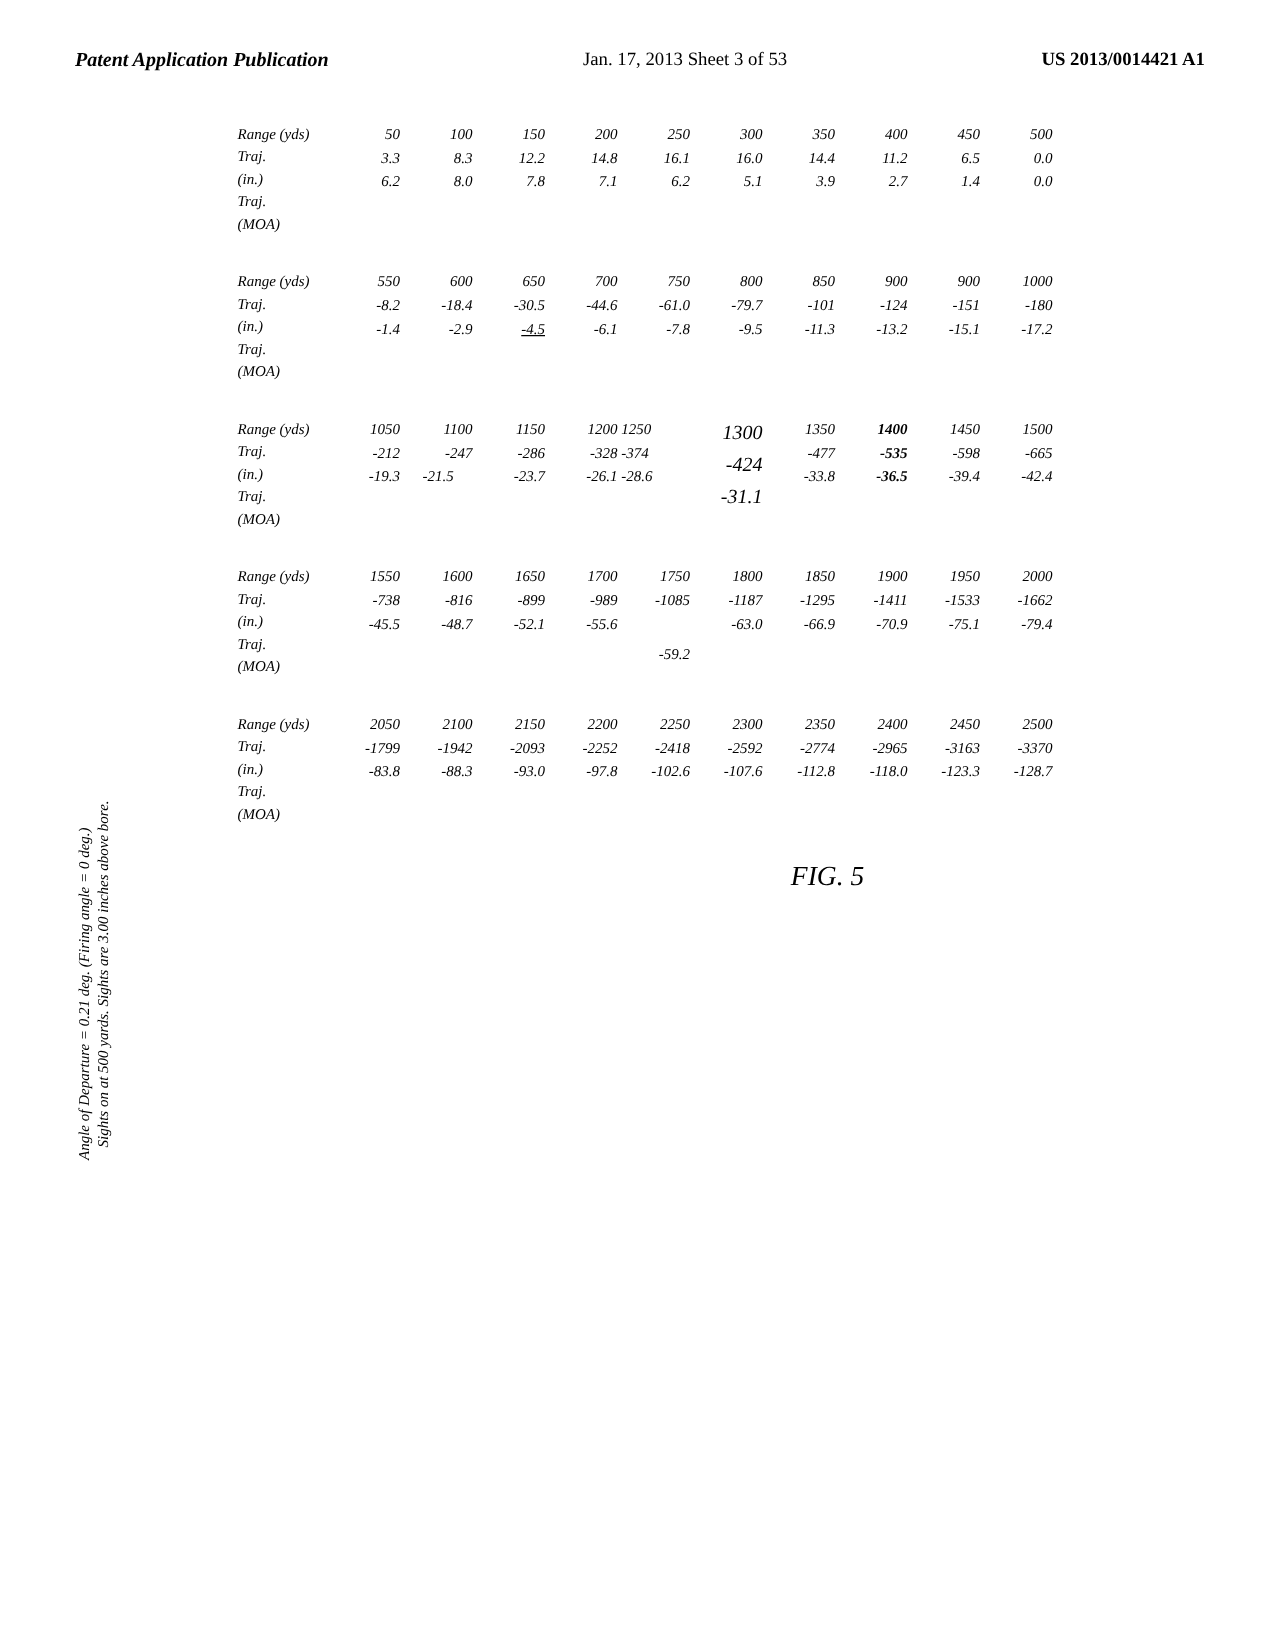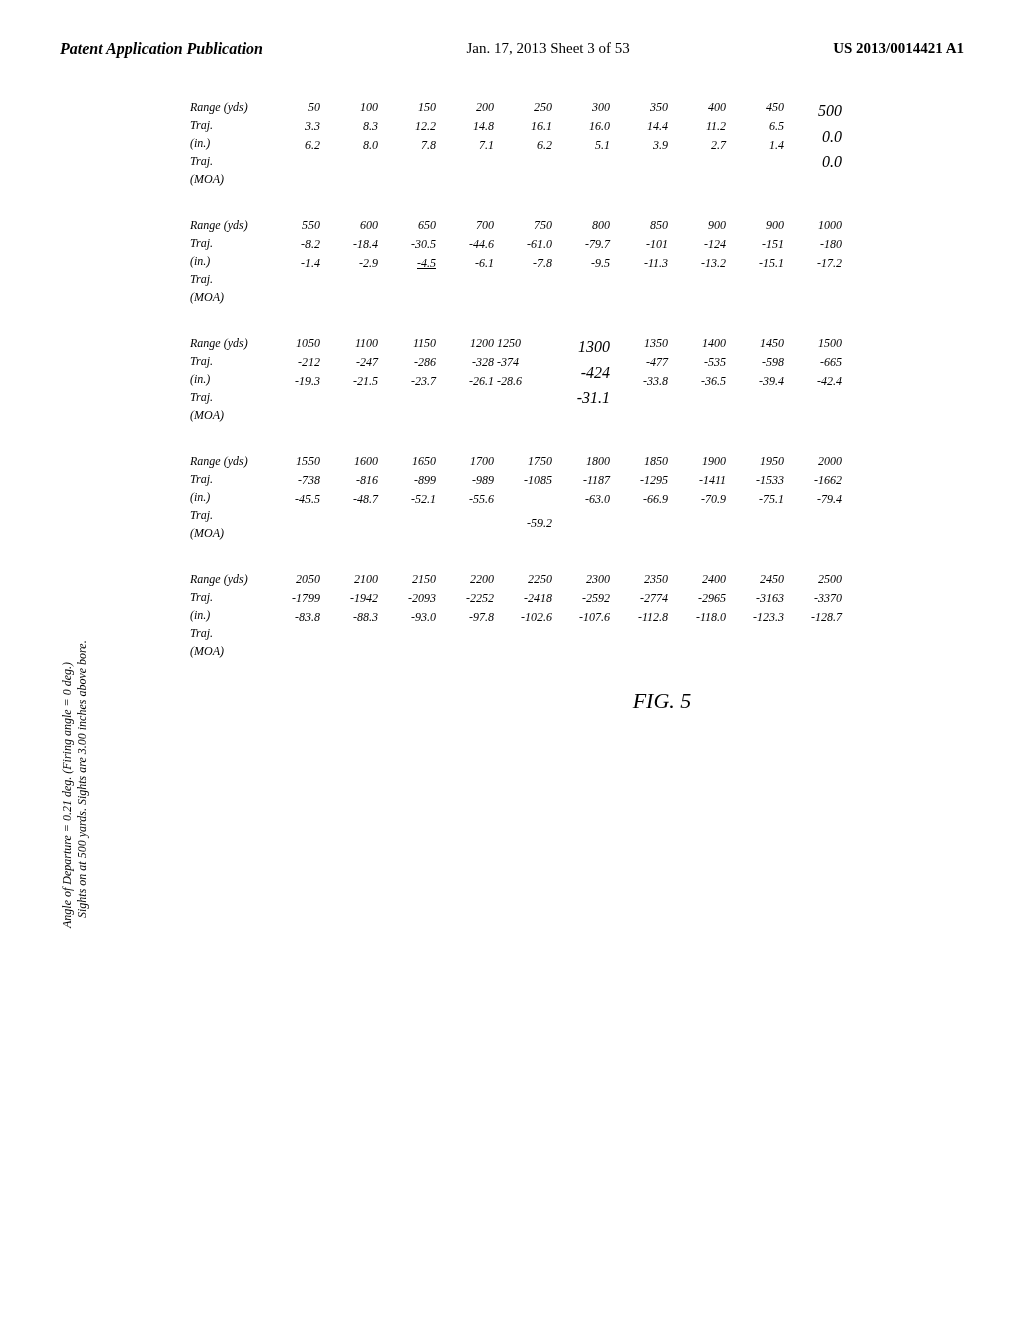--- a/index.html
+++ b/index.html
@@ -104,21 +104,21 @@
           <div style="min-width: 58px; text-align: right; font-style: italic; font-size: 12px; line-height: 1.6; padding-right: 3px;">
             <span style="display: block;">400</span>
             <span style="display: block;">11.2</span>
             <span style="display: block;">2.7</span>
           </div>
           <div style="min-width: 58px; text-align: right; font-style: italic; font-size: 12px; line-height: 1.6; padding-right: 3px;">
             <span style="display: block;">450</span>
             <span style="display: block;">6.5</span>
             <span style="display: block;">1.4</span>
           </div>
-          <div style="min-width: 58px; text-align: right; font-style: italic; font-size: 16px; line-height: 1.6; padding-right: 3px;">
+          <div style="min-width: 58px; text-align: right; font-style: italic; font-size: 12px; line-height: 1.6; padding-right: 3px;">
             <span style="display: block;">500</span>
             <span style="display: block;">0.0</span>
             <span style="display: block;">0.0</span>
           </div>
         </div>
       </div>
       <div style="display: flex; align-items: flex-start; margin-bottom: 28px;">
         <div style="font-style: italic; font-size: 12px; line-height: 1.5; min-width: 75px; text-align: left; padding-top: 0px; white-space: nowrap;">Range <i>(yds)</i><br>Traj.<br><i>(in.)</i><br>Traj.<br><i>(MOA)</i></div>
         <div style="display: flex; gap: 0px;">
           <div style="min-width: 58px; text-align: right; font-style: italic; font-size: 12px; line-height: 1.6; padding-right: 3px;">
@@ -177,21 +177,21 @@
         <div style="font-style: italic; font-size: 12px; line-height: 1.5; min-width: 75px; text-align: left; padding-top: 0px; white-space: nowrap;">Range <i>(yds)</i><br>Traj.<br><i>(in.)</i><br>Traj.<br><i>(MOA)</i></div>
         <div style="display: flex; gap: 0px;">
           <div style="min-width: 58px; text-align: right; font-style: italic; font-size: 12px; line-height: 1.6; padding-right: 3px;">
             <span style="display: block;">1050</span>
             <span style="display: block;">-212</span>
             <span style="display: block;">-19.3</span>
           </div>
           <div style="min-width: 58px; text-align: right; font-style: italic; font-size: 12px; line-height: 1.6; padding-right: 3px;">
             <span style="display: block;">1100</span>
             <span style="display: block;">-247</span>
-            <span style="display: block;">-21.5</span>
+            <span style="display: block; text-align: center;">-21.5</span>
           </div>
           <div style="min-width: 58px; text-align: right; font-style: italic; font-size: 12px; line-height: 1.6; padding-right: 3px;">
             <span style="display: block;">1150</span>
             <span style="display: block;">-286</span>
             <span style="display: block;">-23.7</span>
           </div>
           <div style="min-width: 58px; text-align: right; font-style: italic; font-size: 12px; line-height: 1.6; padding-right: 3px;">
             <span style="display: block;">1200</span>
             <span style="display: block;">-328</span>
             <span style="display: block;">-26.1</span>
@@ -204,21 +204,21 @@
           <div style="min-width: 58px; text-align: right; font-style: italic; font-size: 16px; line-height: 1.6; padding-right: 3px;">
             <span style="display: block;">1300</span>
             <span style="display: block;">-424</span>
             <span style="display: block;">-31.1</span>
           </div>
           <div style="min-width: 58px; text-align: right; font-style: italic; font-size: 12px; line-height: 1.6; padding-right: 3px;">
             <span style="display: block;">1350</span>
             <span style="display: block;">-477</span>
             <span style="display: block;">-33.8</span>
           </div>
-          <div style="min-width: 58px; text-align: right; font-style: italic; font-size: 12px; line-height: 1.6; padding-right: 3px;">
+          <div style="min-width: 58px; text-align: right; font-style: italic; font-size: 12px; line-height: 1.6; padding-right: 3px; font-weight: bold;">
             <span style="display: block;">1400</span>
             <span style="display: block;">-535</span>
             <span style="display: block;">-36.5</span>
           </div>
           <div style="min-width: 58px; text-align: right; font-style: italic; font-size: 12px; line-height: 1.6; padding-right: 3px;">
             <span style="display: block;">1450</span>
             <span style="display: block;">-598</span>
             <span style="display: block;">-39.4</span>
           </div>
           <div style="min-width: 58px; text-align: right; font-style: italic; font-size: 12px; line-height: 1.6; padding-right: 3px;">

